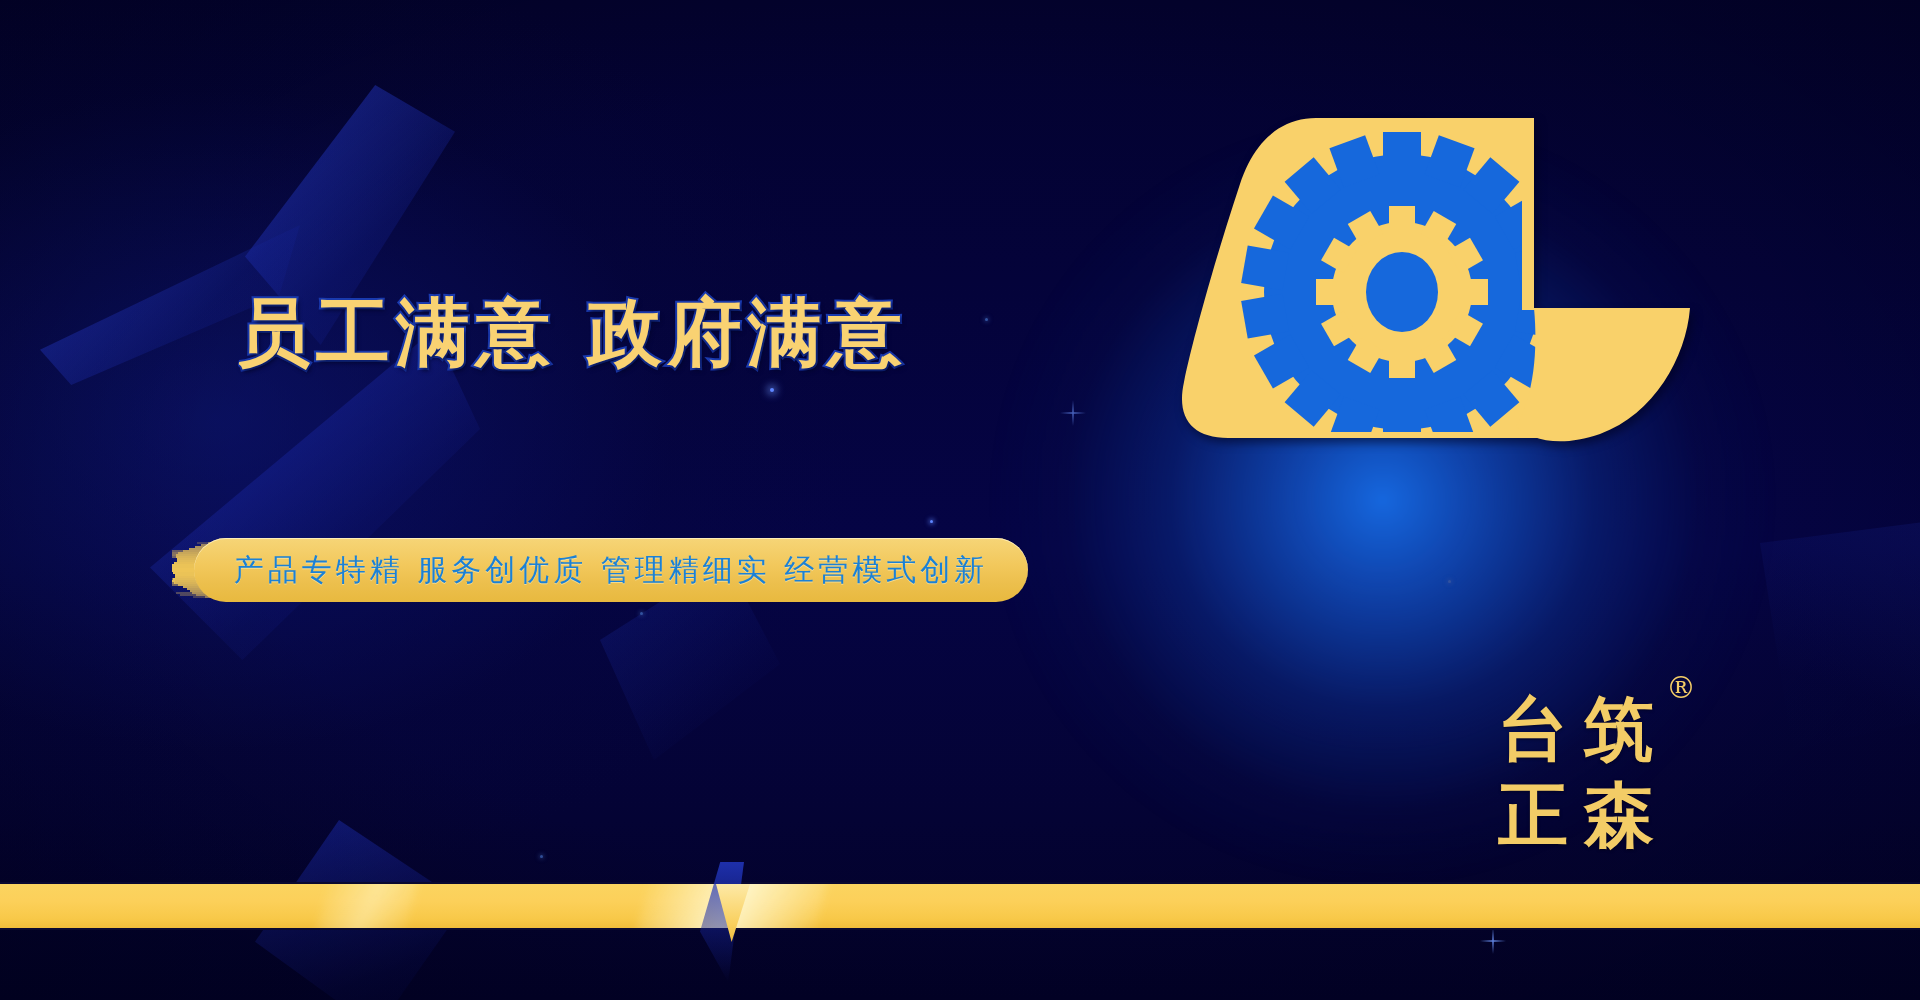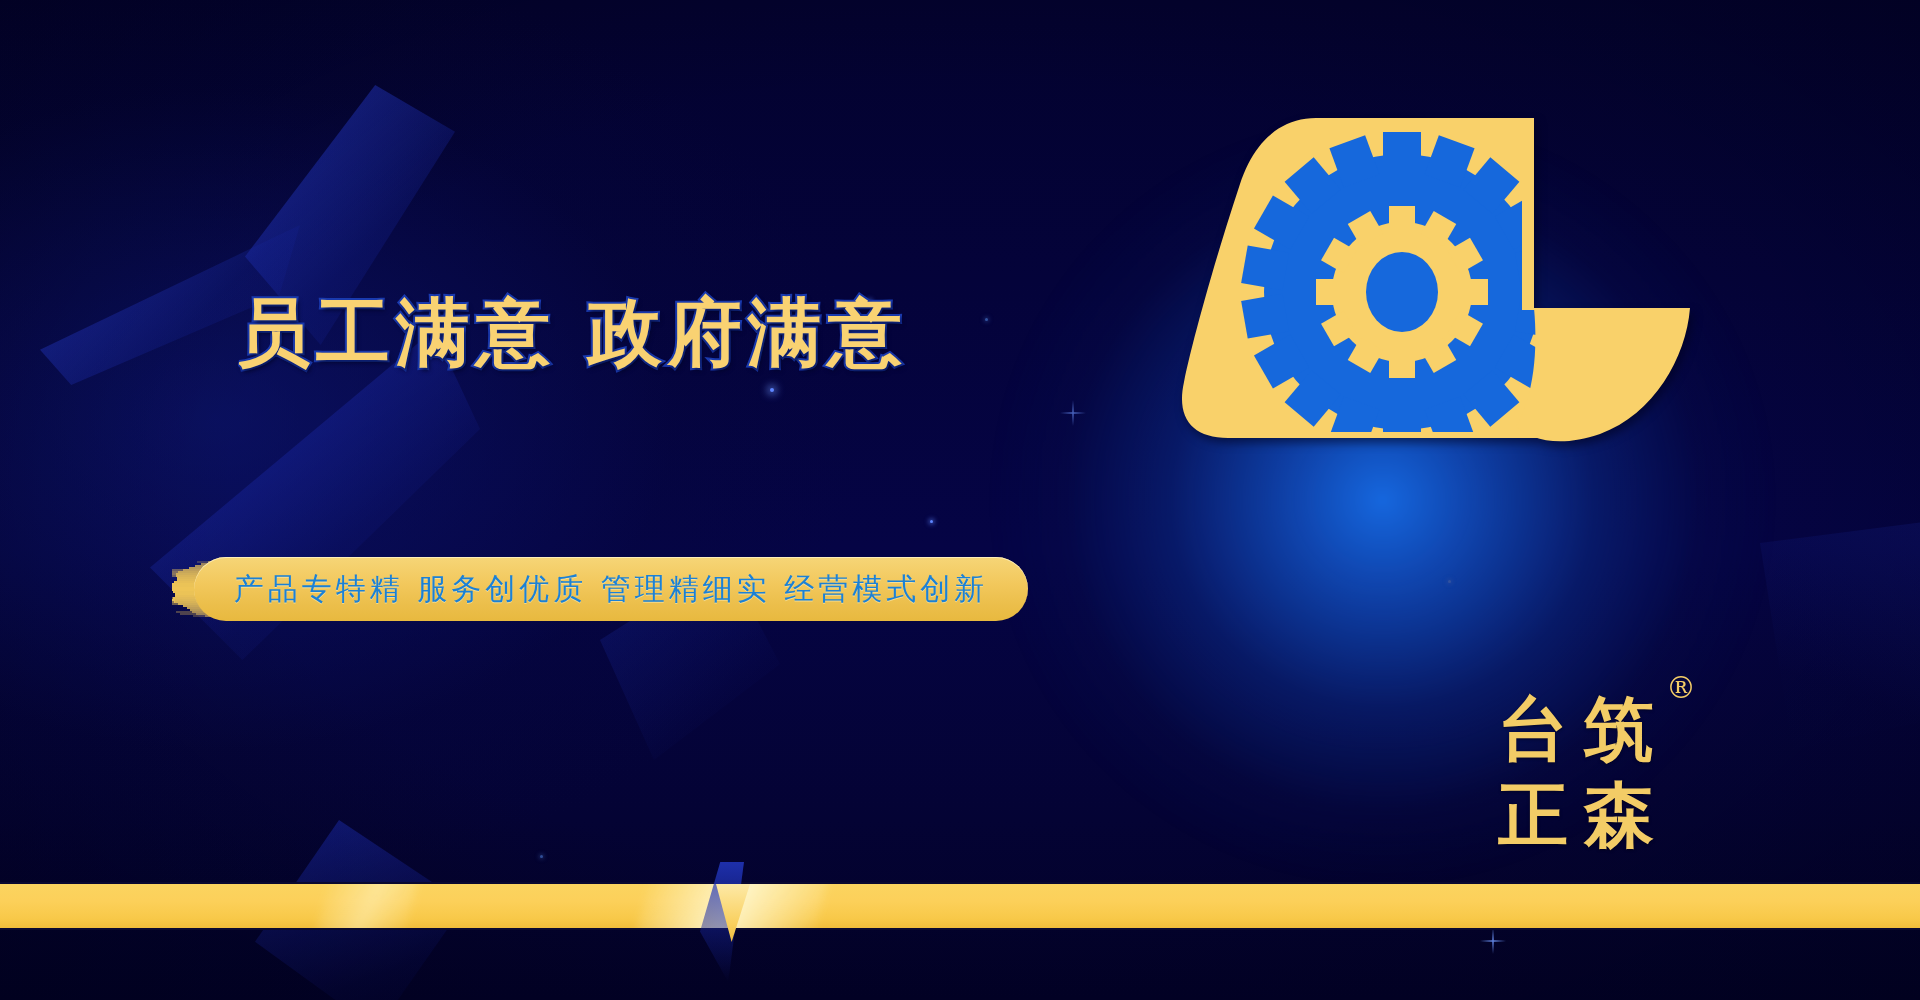--- a/index.html
+++ b/index.html
@@ -115,21 +115,21 @@
     text-shadow:
       0 0 2px rgba(27,59,176,0.95),
       2px 3px 4px rgba(2,4,40,0.75);
   }
   .headline-line + .headline-line { margin-top: 6px; }
 
   
   .pill-wrap {
     position: absolute;
     left: 172px;
-    top: 557px;
+    top: 538px;
     width: 856px;
     height: 56px;
     z-index: 6;
   }
   .pill {
     position: absolute;
     left: 22px; top: 0;
     width: 834px;
     height: 64px;
     border-radius: 34px;

